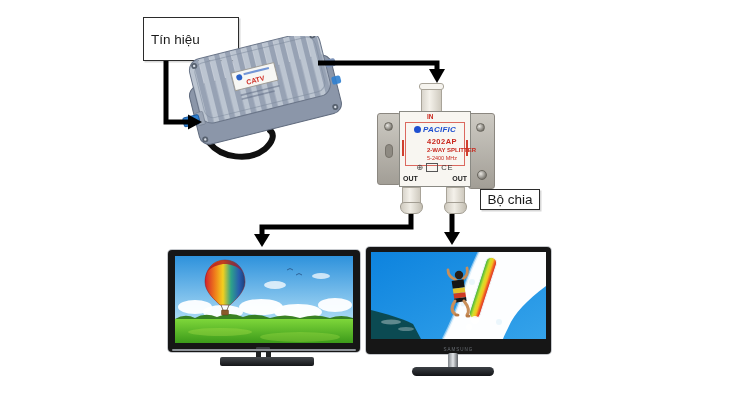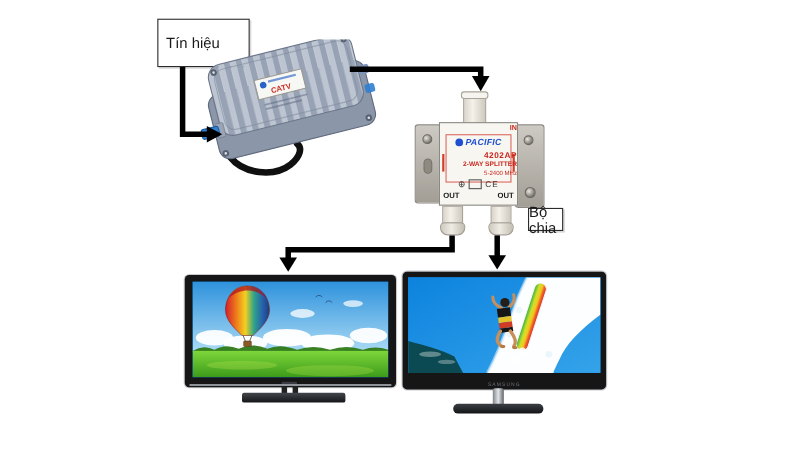--- a/index.html
+++ b/index.html
@@ -13,32 +13,32 @@
   svg{display:block;}
   
   .bracket{background:linear-gradient(180deg,#cdcac3,#a29e96);border:1px solid #8b8780;border-radius:3px;}
   .screw{border-radius:50%;background:radial-gradient(circle at 35% 35%,#e8e6e1,#7d7a73 70%,#5e5b55);
          border:1px solid #6a675f;}
   .connector{background:linear-gradient(90deg,#d9d5cc,#f4f1ea 40%,#cfcabf);border:1px solid #a9a499;}
   .flange{background:linear-gradient(90deg,#cfcabf,#efece4 45%,#c4bfb3);border:1px solid #a29d92;
           border-radius:4px 4px 7px 7px;}
   .plate{background:#f8f6f1;border:1px solid #8a8a84;}
   .redline{background:#d0402f;}
-  .plate-text{position:absolute;left:0;right:0;text-align:right;color:#c9271d;white-space:nowrap;}
+  .plate-text{position:absolute;left:0;right:0;text-align:left;color:#c9271d;white-space:nowrap;padding-left:27px;}
   
   .tvframe{background:#161616;border-radius:4px;box-shadow:0 0 0 1px #c6c9cd;}
   .screen{position:absolute;overflow:hidden;background:#0d83dd;}
   .tv-silver{position:absolute;left:4px;right:4px;bottom:1px;height:2px;background:#8e9399;border-radius:1px;}
 </style>
 </head>
 <body>
 
 <div id="canvas">
 
-  <div class="abs flowbox multiline" style="left:143px;top:17px;width:84px;height:44px;">
+  <div class="abs flowbox multiline" style="left:143px;top:17px;width:96px;height:44px;">
     <span>Tín hiệu</span>
   </div>
 
   <svg class="abs" style="left:182px;top:36px;" width="165" height="130" viewBox="0 0 165 130">
     <defs>
       <pattern id="ribs" width="11" height="11" patternUnits="userSpaceOnUse">
         <rect x="0" y="0" width="5.5" height="11" fill="#97a2b4"></rect>
         <rect x="5.5" y="0" width="5.5" height="11" fill="#bcc5d1"></rect>
       </pattern>
     </defs>
@@ -103,21 +103,21 @@
         <span>OUT</span>
       </div>
     </div>
 
     <div class="abs connector" style="left:26px;top:105px;width:19px;height:17px;"></div>
     <div class="abs flange" style="left:24px;top:120px;width:23px;height:12px;"></div>
     <div class="abs connector" style="left:70px;top:105px;width:19px;height:17px;"></div>
     <div class="abs flange" style="left:68px;top:120px;width:23px;height:12px;"></div>
   </div>
 
-  <div class="abs flowbox" style="left:480px;top:189px;width:32px;height:21px;">
+  <div class="abs flowbox" style="left:480px;top:189px;width:60px;height:21px;">
     <span>Bộ chia</span>
   </div>
 
   <div class="abs tvframe" style="left:168px;top:250px;width:192px;height:102px;">
     <div class="screen" style="left:7px;top:6px;width:178px;height:87px;">
       <svg width="178" height="87" viewBox="0 0 178 87">
         <defs>
           <linearGradient id="sky" x1="0" y1="0" x2="0" y2="1">
             <stop offset="0" stop-color="#2e92dc"></stop>
               <stop offset="1" stop-color="#aadaf5"></stop>

